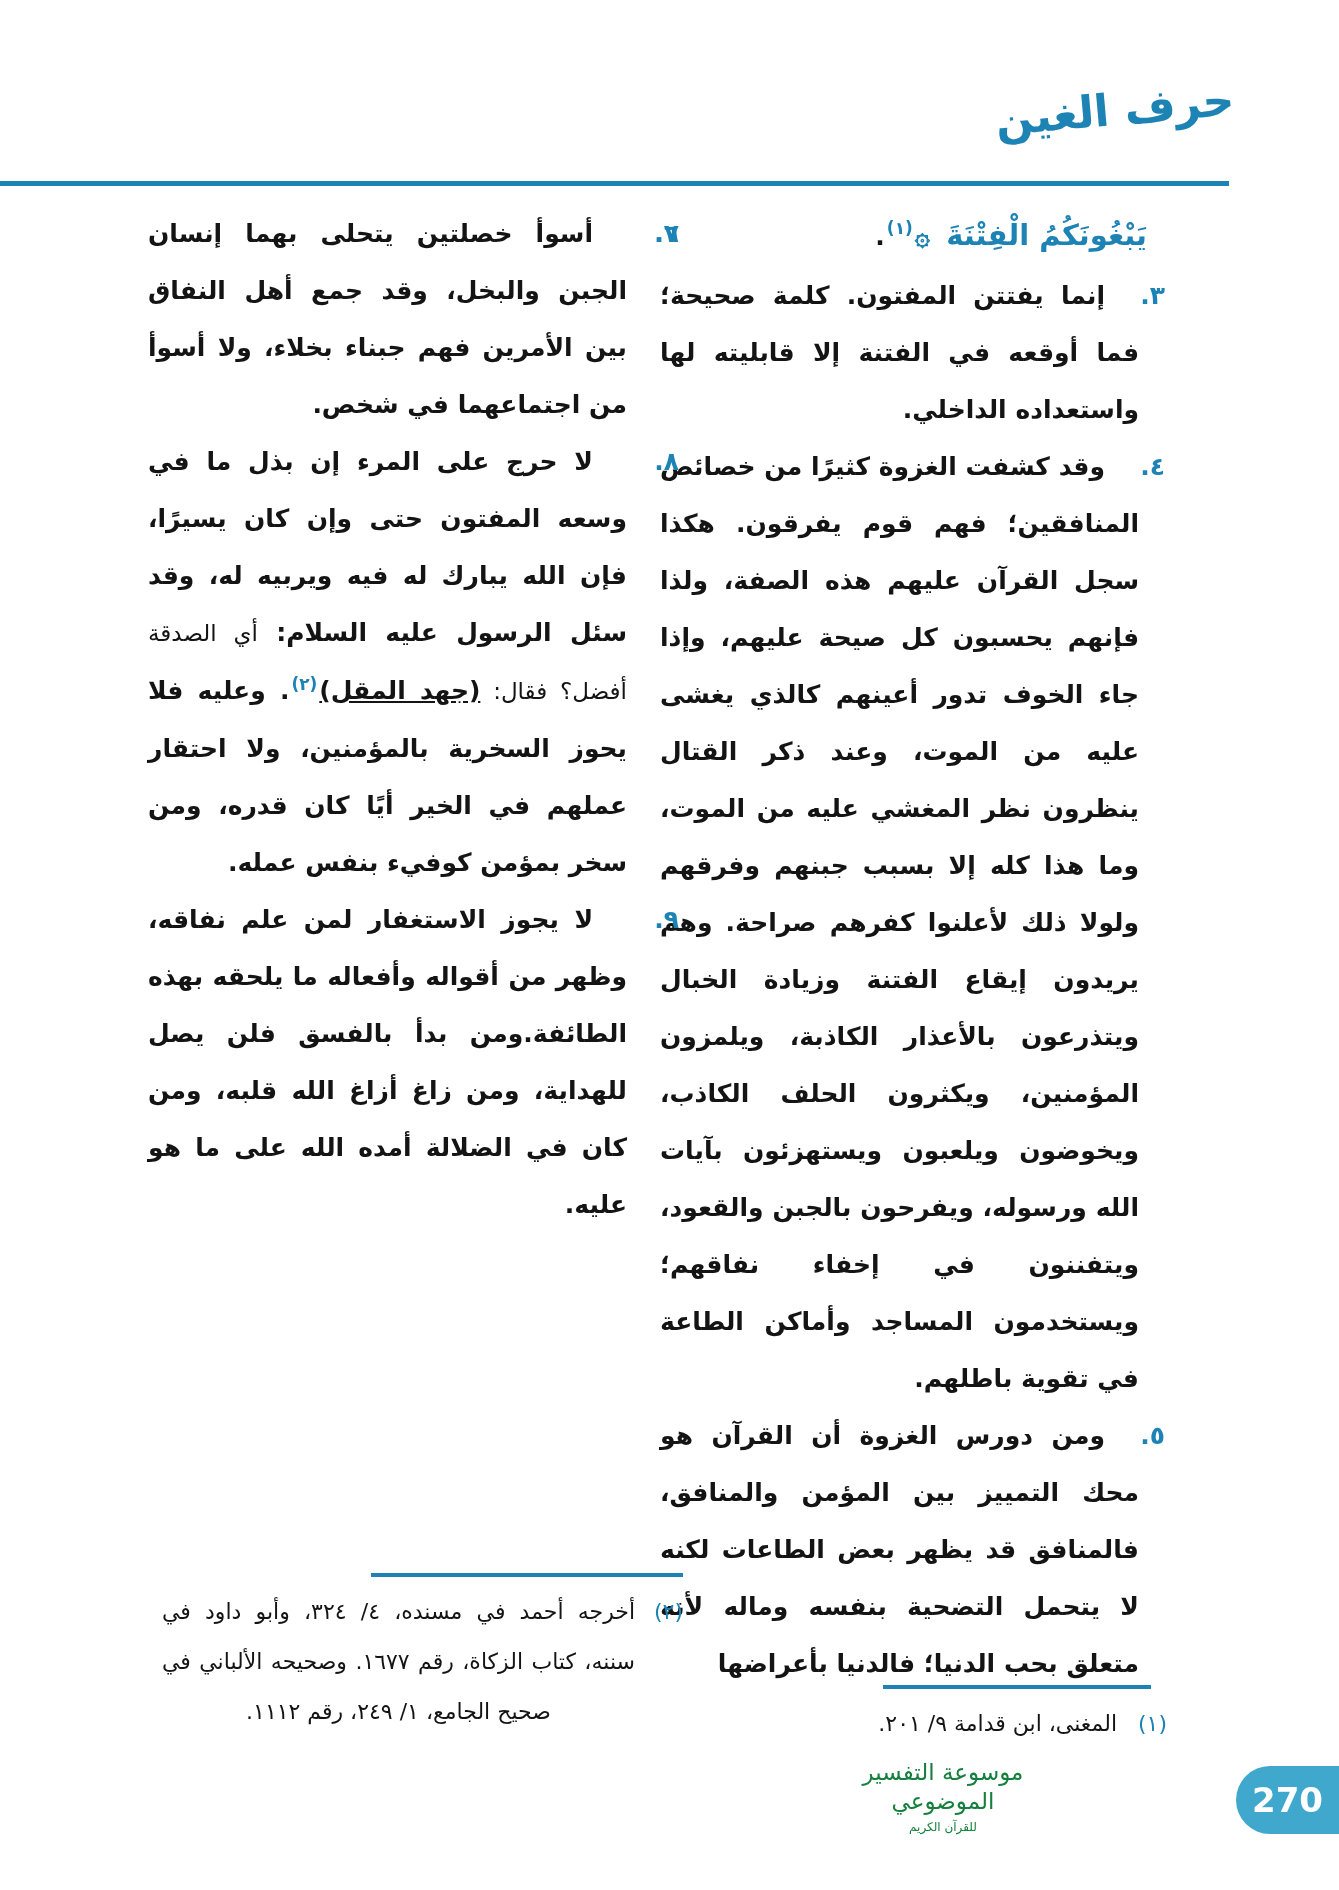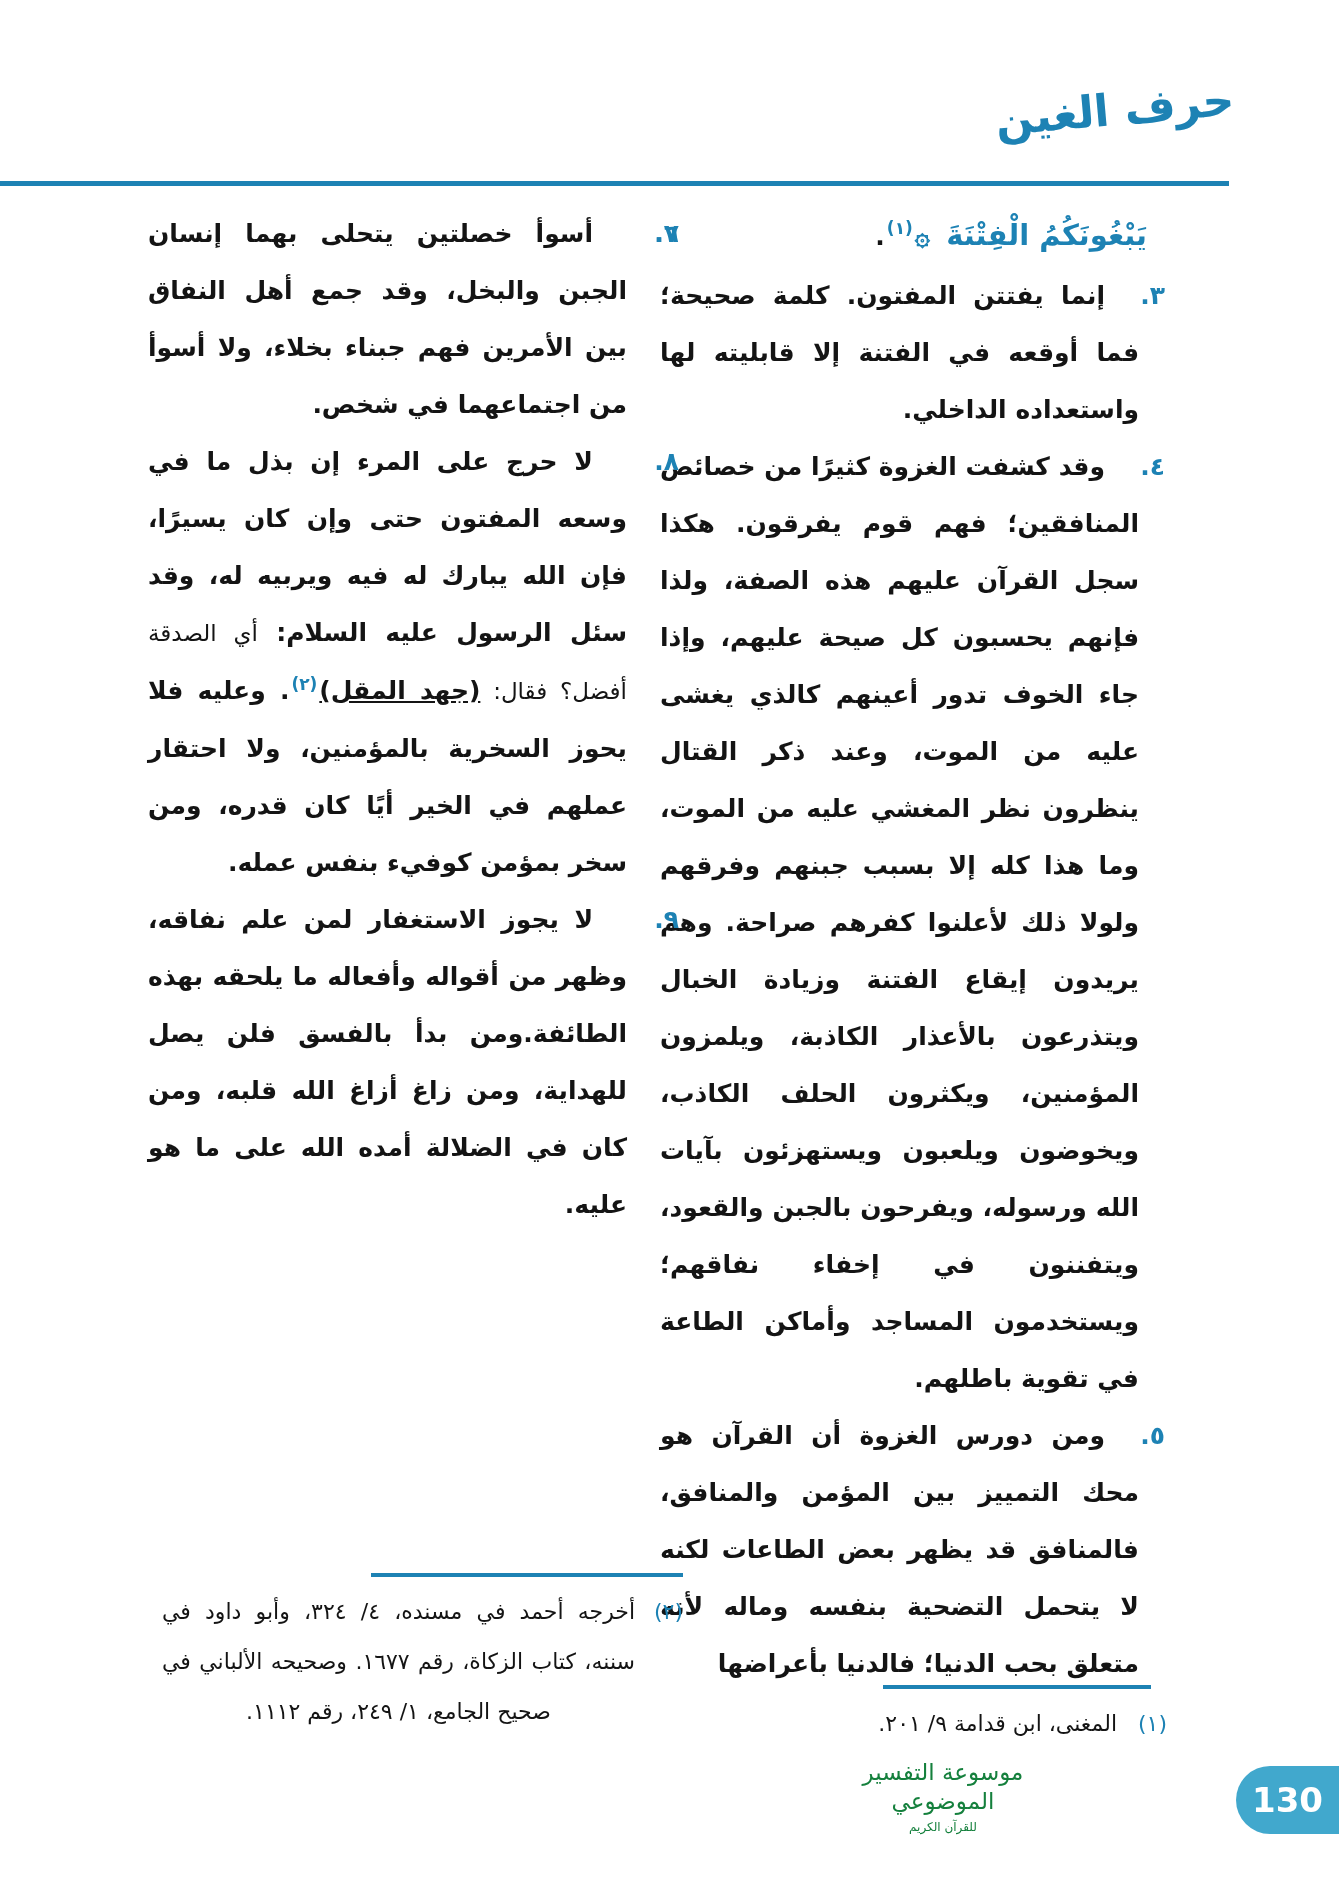--- a/index.html
+++ b/index.html
@@ -142,16 +142,16 @@
       </div>
     </div>
   </div>
 
   <div class="footer-logo">
     <div class="l1">موسوعة التفسير الموضوعي</div>
     <div class="l2">للقرآن الكريم</div>
   </div>
 
   <div class="page-pill">
-    <span>130</span>
+    <span>270</span>
   </div>
 
 </div>
 
 </body></html>

